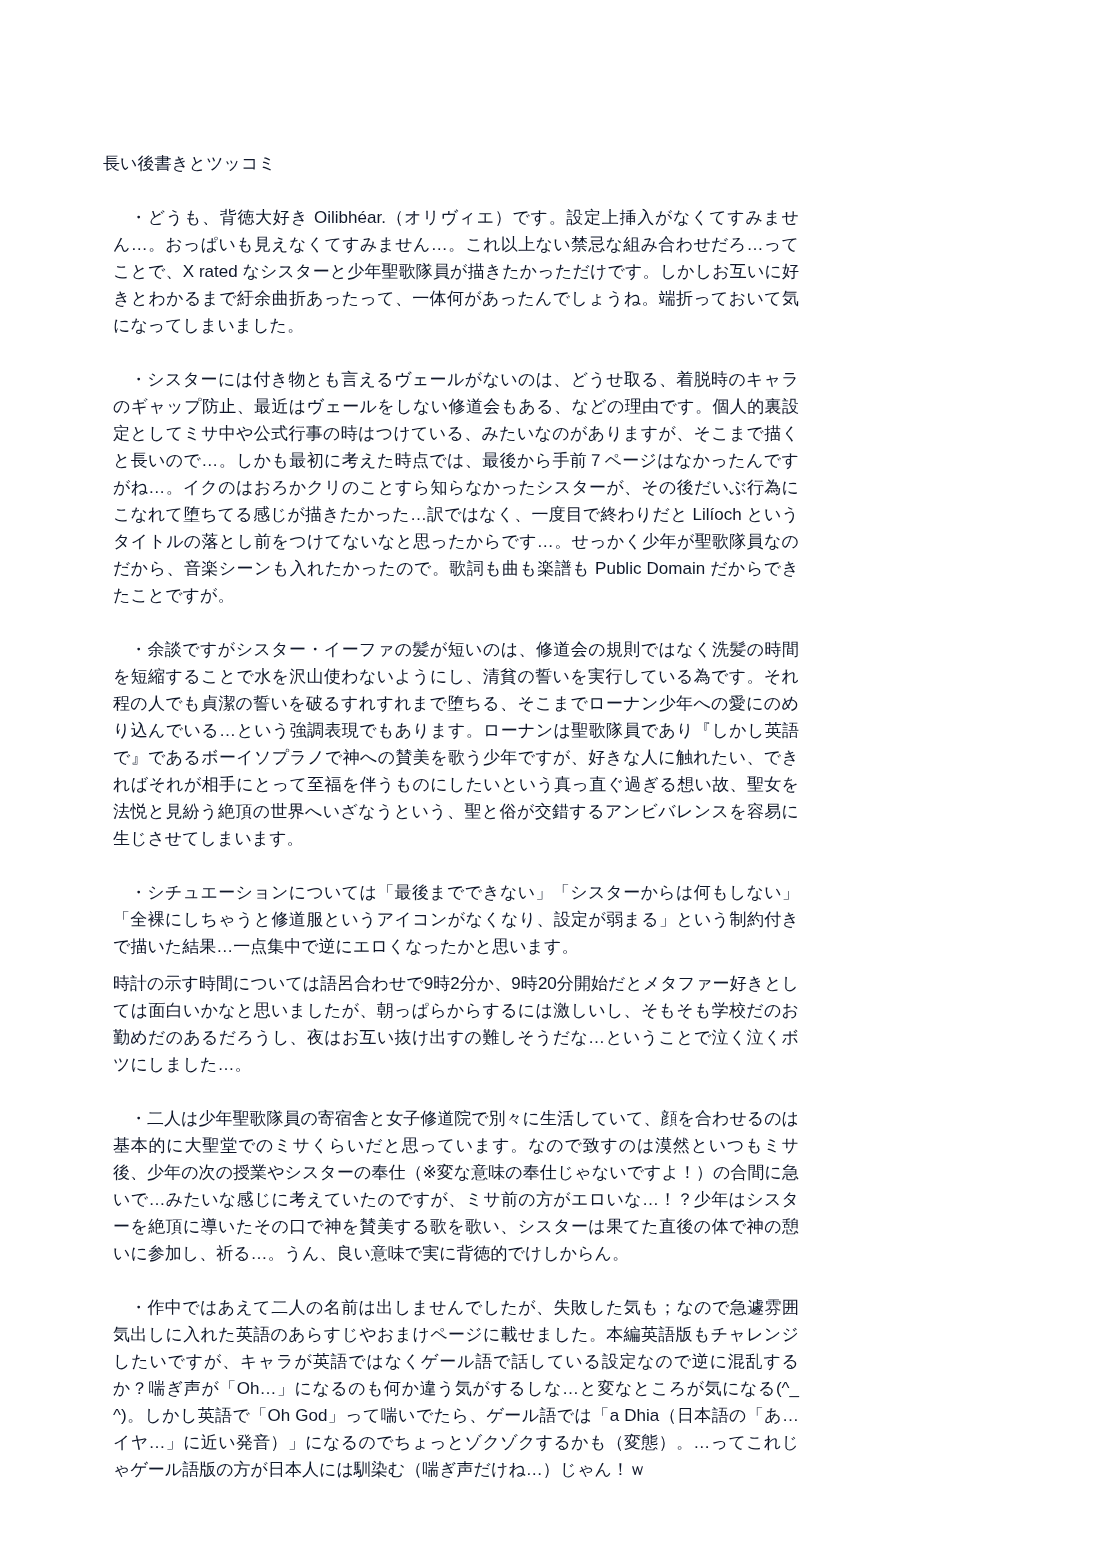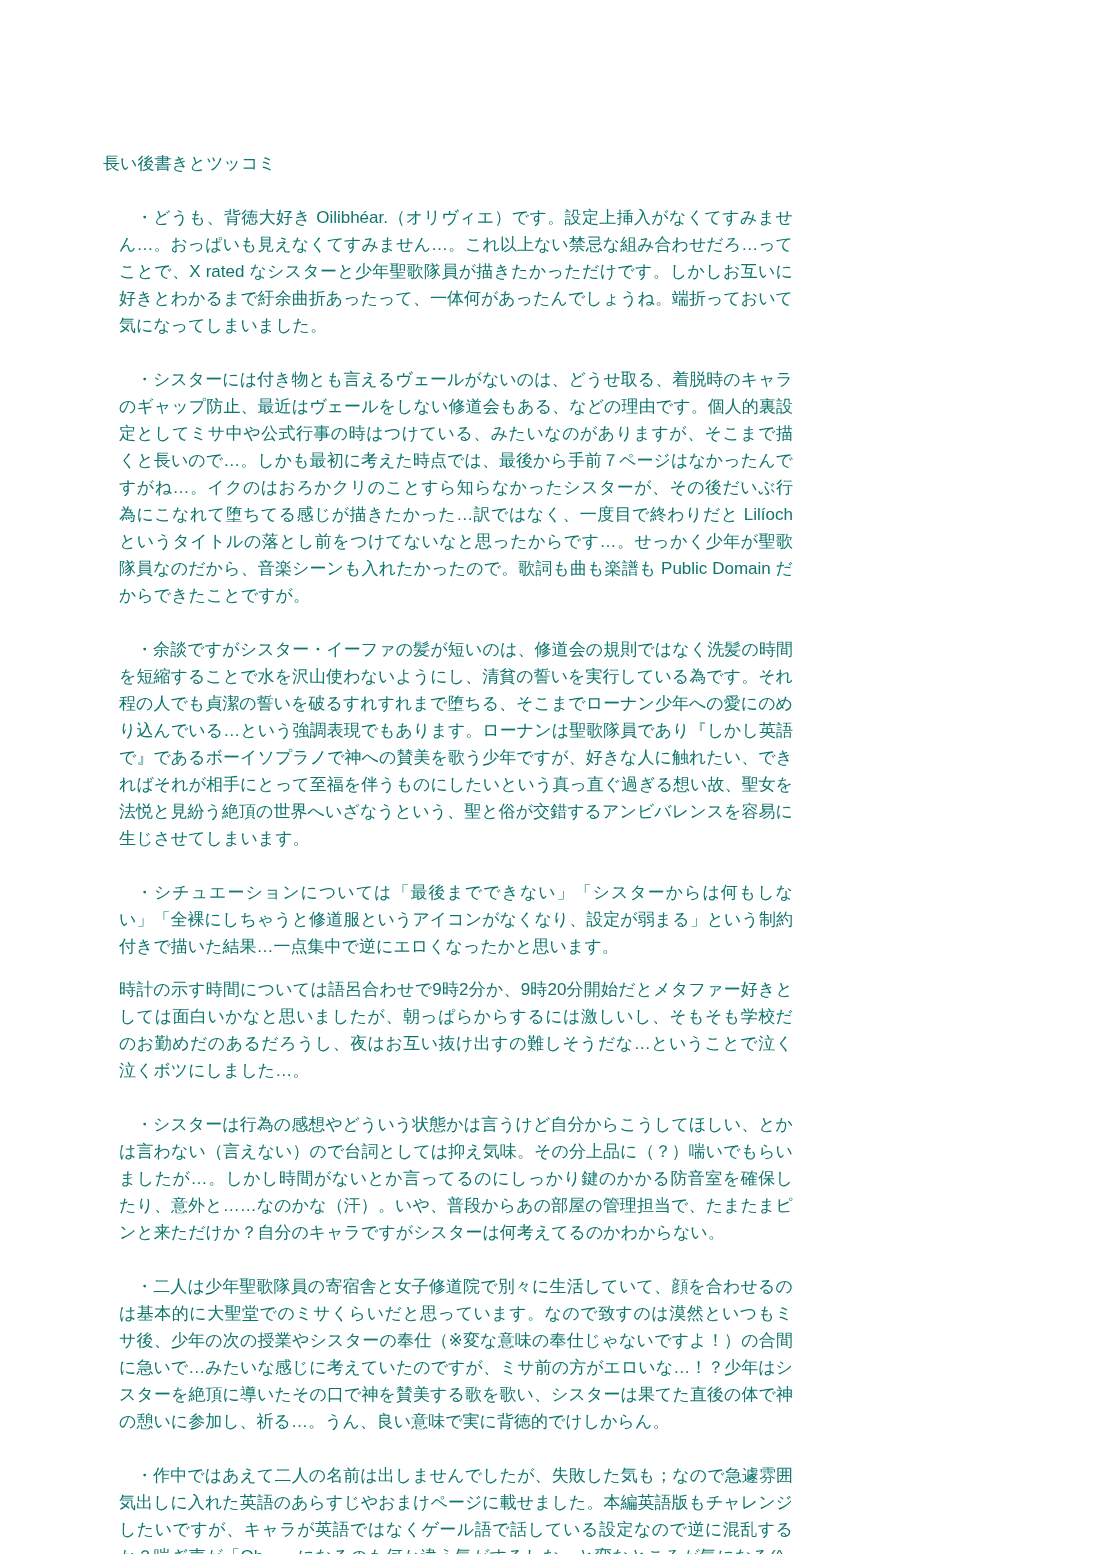--- a/index.html
+++ b/index.html
@@ -3,51 +3,50 @@
 <meta charset="utf-8">
 <style>
   html, body { margin: 0; padding: 0; background: #ffffff; }
   .page {
     position: relative;
     width: 909px;
     height: 1554px;
     background: #ffffff;
     box-sizing: border-box;
     padding: 150px 100px 16px 103px;
-    color: #0f766e;
+    color: #0f172a;
     font-family: "Liberation Sans", "DejaVu Sans", sans-serif;
     font-size: 17px;
     line-height: 27px;
     overflow: hidden;
   }
   .title {
     font-size: 17px;
     font-weight: normal;
     margin: 0 0 27px 0;
     line-height: 27px;
   }
   .para {
-    margin: 16px;
+    margin: 10px;
     text-align: justify;
     text-justify: inter-ideograph;
     word-break: break-all;
   }
   .para.bullet {
     margin-top: 27px;
     text-indent: 1em;
   }
 </style>
 </head>
 <body>
 
 <div class="page">
   <h1 class="title">長い後書きとツッコミ</h1>
 
   <p class="para bullet">・どうも、背徳大好き Oilibhéar.（オリヴィエ）です。設定上挿入がなくてすみません…。おっぱいも見えなくてすみません…。これ以上ない禁忌な組み合わせだろ…ってことで、X rated なシスターと少年聖歌隊員が描きたかっただけです。しかしお互いに好きとわかるまで紆余曲折あったって、一体何があったんでしょうね。端折っておいて気になってしまいました。</p>
   <p class="para bullet">・シスターには付き物とも言えるヴェールがないのは、どうせ取る、着脱時のキャラのギャップ防止、最近はヴェールをしない修道会もある、などの理由です。個人的裏設定としてミサ中や公式行事の時はつけている、みたいなのがありますが、そこまで描くと長いので…。しかも最初に考えた時点では、最後から手前７ページはなかったんですがね…。イクのはおろかクリのことすら知らなかったシスターが、その後だいぶ行為にこなれて堕ちてる感じが描きたかった…訳ではなく、一度目で終わりだと Lilíoch というタイトルの落とし前をつけてないなと思ったからです…。せっかく少年が聖歌隊員なのだから、音楽シーンも入れたかったので。歌詞も曲も楽譜も Public Domain だからできたことですが。</p>
   <p class="para bullet">・余談ですがシスター・イーファの髪が短いのは、修道会の規則ではなく洗髪の時間を短縮することで水を沢山使わないようにし、清貧の誓いを実行している為です。それ程の人でも貞潔の誓いを破るすれすれまで堕ちる、そこまでローナン少年への愛にのめり込んでいる…という強調表現でもあります。ローナンは聖歌隊員であり『しかし英語で』であるボーイソプラノで神への賛美を歌う少年ですが、好きな人に触れたい、できればそれが相手にとって至福を伴うものにしたいという真っ直ぐ過ぎる想い故、聖女を法悦と見紛う絶頂の世界へいざなうという、聖と俗が交錯するアンビバレンスを容易に生じさせてしまいます。</p>
   <p class="para bullet">・シチュエーションについては「最後までできない」「シスターからは何もしない」「全裸にしちゃうと修道服というアイコンがなくなり、設定が弱まる」という制約付きで描いた結果…一点集中で逆にエロくなったかと思います。</p>
   <p class="para">時計の示す時間については語呂合わせで9時2分か、9時20分開始だとメタファー好きとしては面白いかなと思いましたが、朝っぱらからするには激しいし、そもそも学校だのお勤めだのあるだろうし、夜はお互い抜け出すの難しそうだな…ということで泣く泣くボツにしました…。</p>
-  <p class="para bullet">・シスターは行為の感想やどういう状態かは言うけど自分からこうしてほしい、とかは言わない（言えない）ので台詞としては抑え気味。その分上品に（？）喘いでもらいましたが…。しかし時間がないとか言ってるのにしっかり鍵のかかる防音室を確保したり、意外と……なのかな（汗）。いや、普段からあの部屋の管理担当で、たまたまピンと来ただけか？自分のキャラですがシスターは何考えてるのかわからない。</p>
   <p class="para bullet">・二人は少年聖歌隊員の寄宿舎と女子修道院で別々に生活していて、顔を合わせるのは基本的に大聖堂でのミサくらいだと思っています。なので致すのは漠然といつもミサ後、少年の次の授業やシスターの奉仕（※変な意味の奉仕じゃないですよ！）の合間に急いで…みたいな感じに考えていたのですが、ミサ前の方がエロいな…！？少年はシスターを絶頂に導いたその口で神を賛美する歌を歌い、シスターは果てた直後の体で神の憩いに参加し、祈る…。うん、良い意味で実に背徳的でけしからん。</p>
   <p class="para bullet">・作中ではあえて二人の名前は出しませんでしたが、失敗した気も；なので急遽雰囲気出しに入れた英語のあらすじやおまけページに載せました。本編英語版もチャレンジしたいですが、キャラが英語ではなくゲール語で話している設定なので逆に混乱するか？喘ぎ声が「Oh…」になるのも何か違う気がするしな…と変なところが気になる(^_^)。しかし英語で「Oh God」って喘いでたら、ゲール語では「a Dhia（日本語の「あ…イヤ…」に近い発音）」になるのでちょっとゾクゾクするかも（変態）。…ってこれじゃゲール語版の方が日本人には馴染む（喘ぎ声だけね…）じゃん！ｗ</p>
 
 </div>
 
 </body></html>

